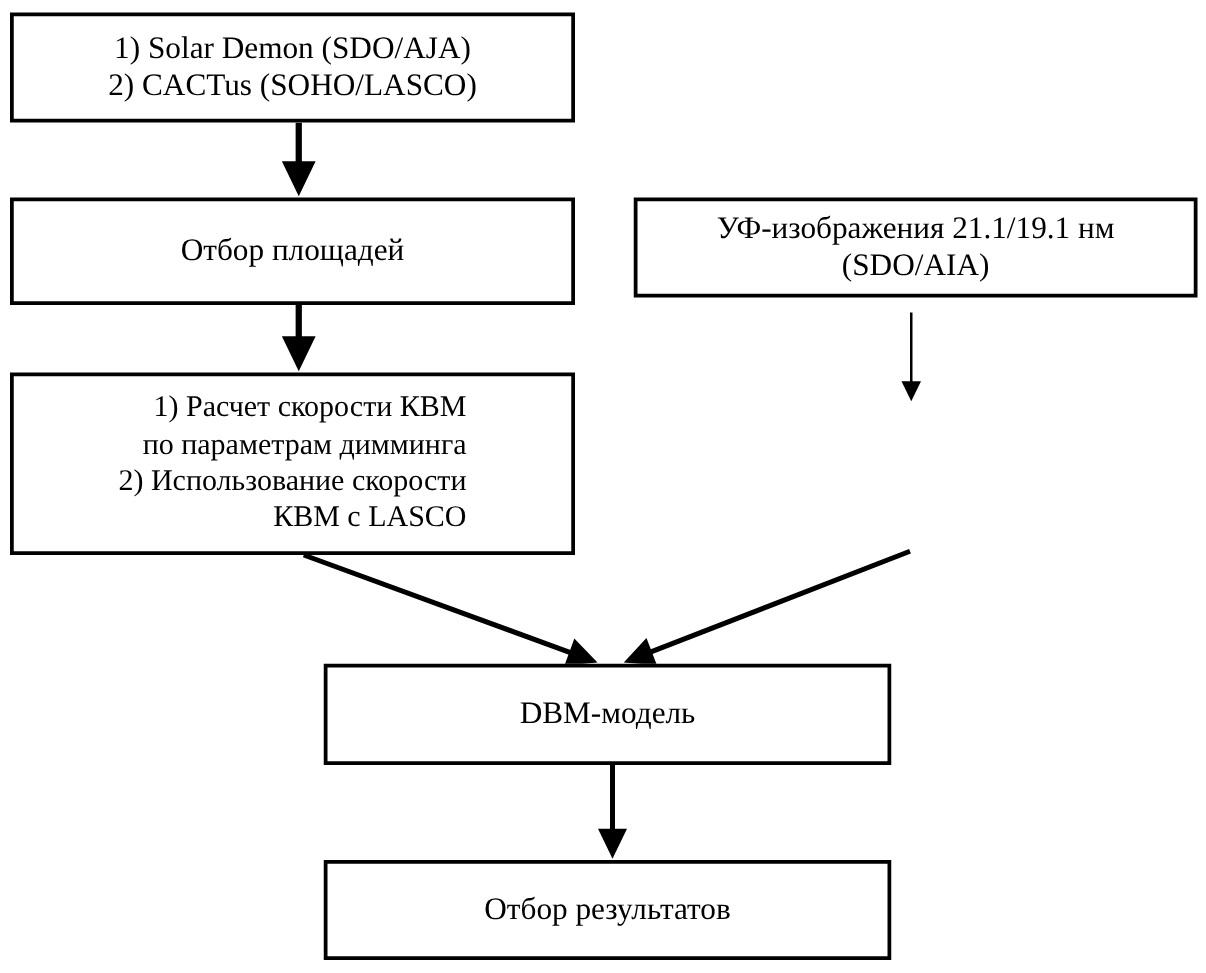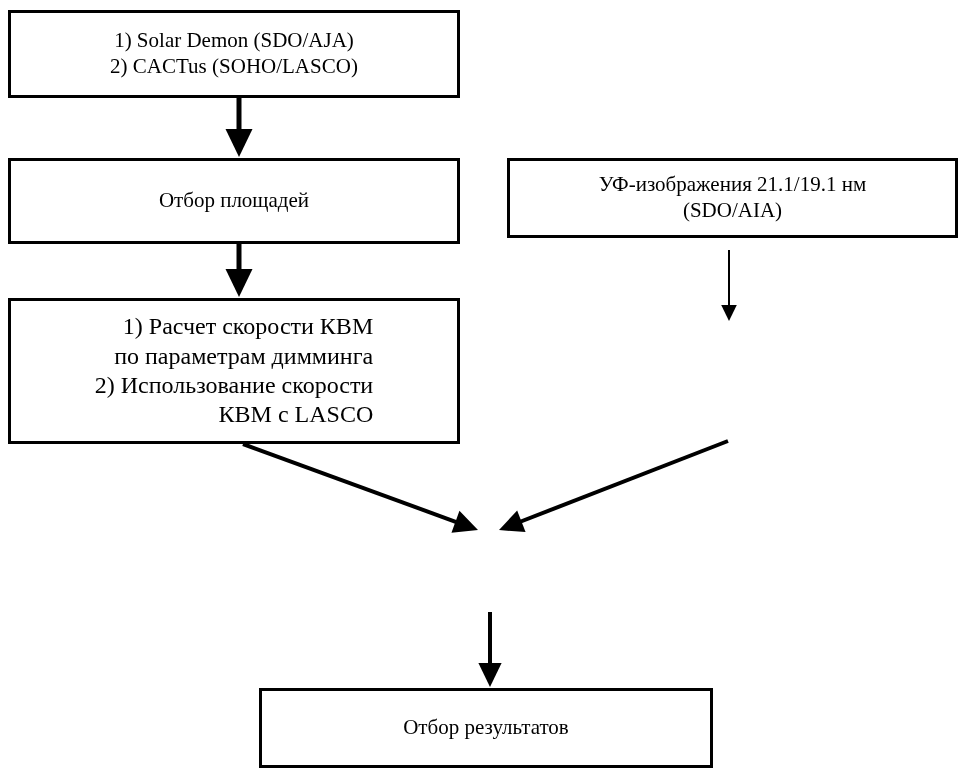--- a/index.html
+++ b/index.html
@@ -36,21 +36,21 @@
     display: flex;
     align-items: center;
     justify-content: center;
     text-align: center;
     line-height: 1.22;
   }
   .node .node-text {
     display: block;
     padding: 0 6px;
     white-space: pre-line;
-    font-size: 21px;
+    font-size: 25px;
   }
   .node.small-text .node-text { font-size: 24px; text-align: right; }
 </style>
 </head>
 <body>
 
 <div id="canvas">
 
   <svg id="edges" viewBox="0 0 965 778" width="965" height="778" xmlns="http://www.w3.org/2000/svg">
       <g>
@@ -94,18 +94,21 @@
   </div>
 
   <div class="node small-text" style="left: 8px; top: 298px; width: 452px; height: 146px; border-color: rgb(0, 0, 0); background: rgb(255, 255, 255);">
     <span class="node-text">1) Расчет скорости КВМ
 по параметрам димминга
 2) Использование скорости
 КВМ с LASCO</span>
   </div>
 
 
+  <div class="node" style="left: 259px; top: 531px; width: 454px; height: 81px; border-color: rgb(0, 0, 0); background: rgb(255, 255, 255);">
+    <span class="node-text">DBM-модель</span>
+  </div>
 
   <div class="node" style="left: 259px; top: 688px; width: 454px; height: 80px; border-color: rgb(0, 0, 0); background: rgb(255, 255, 255);">
     <span class="node-text">Отбор результатов</span>
   </div>
 
 </div>
 
 </body></html>

